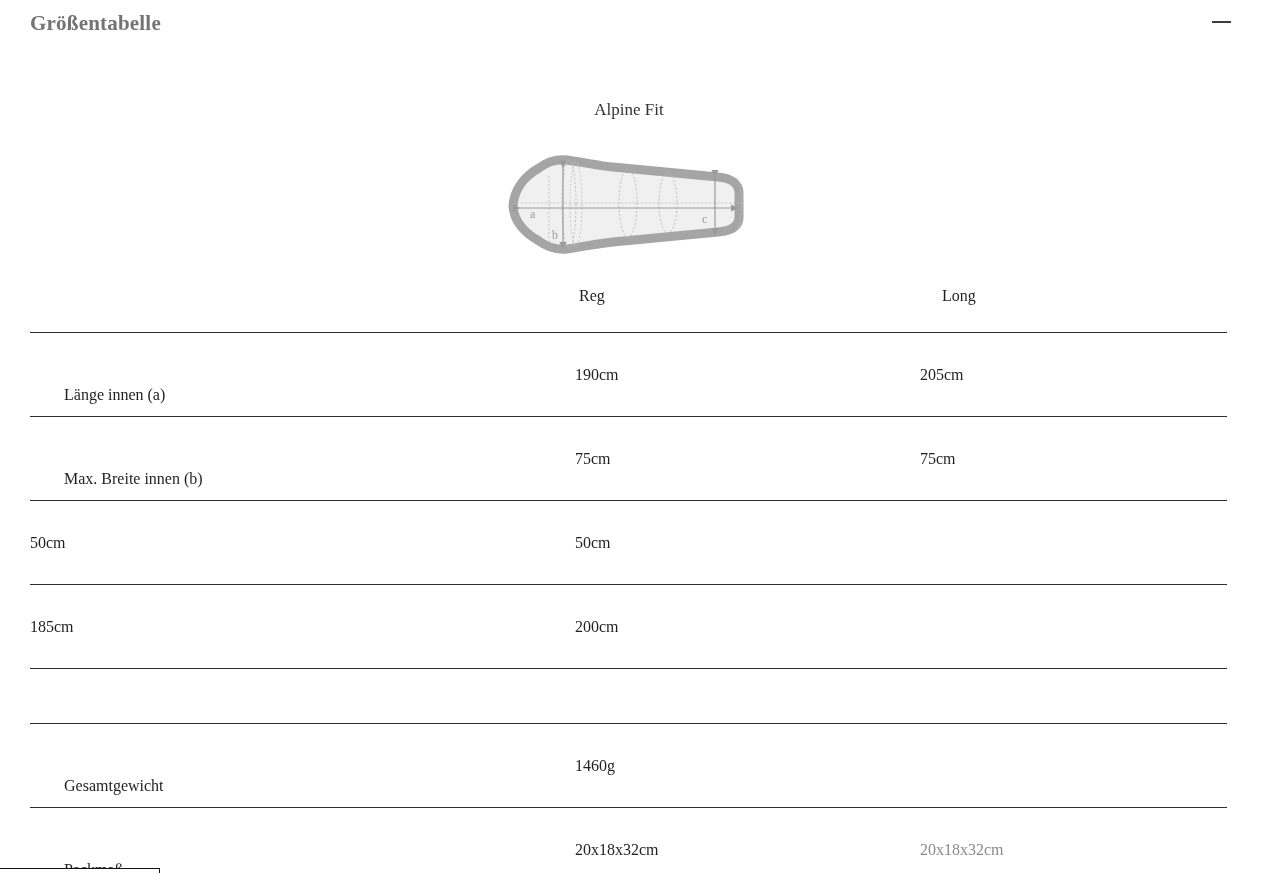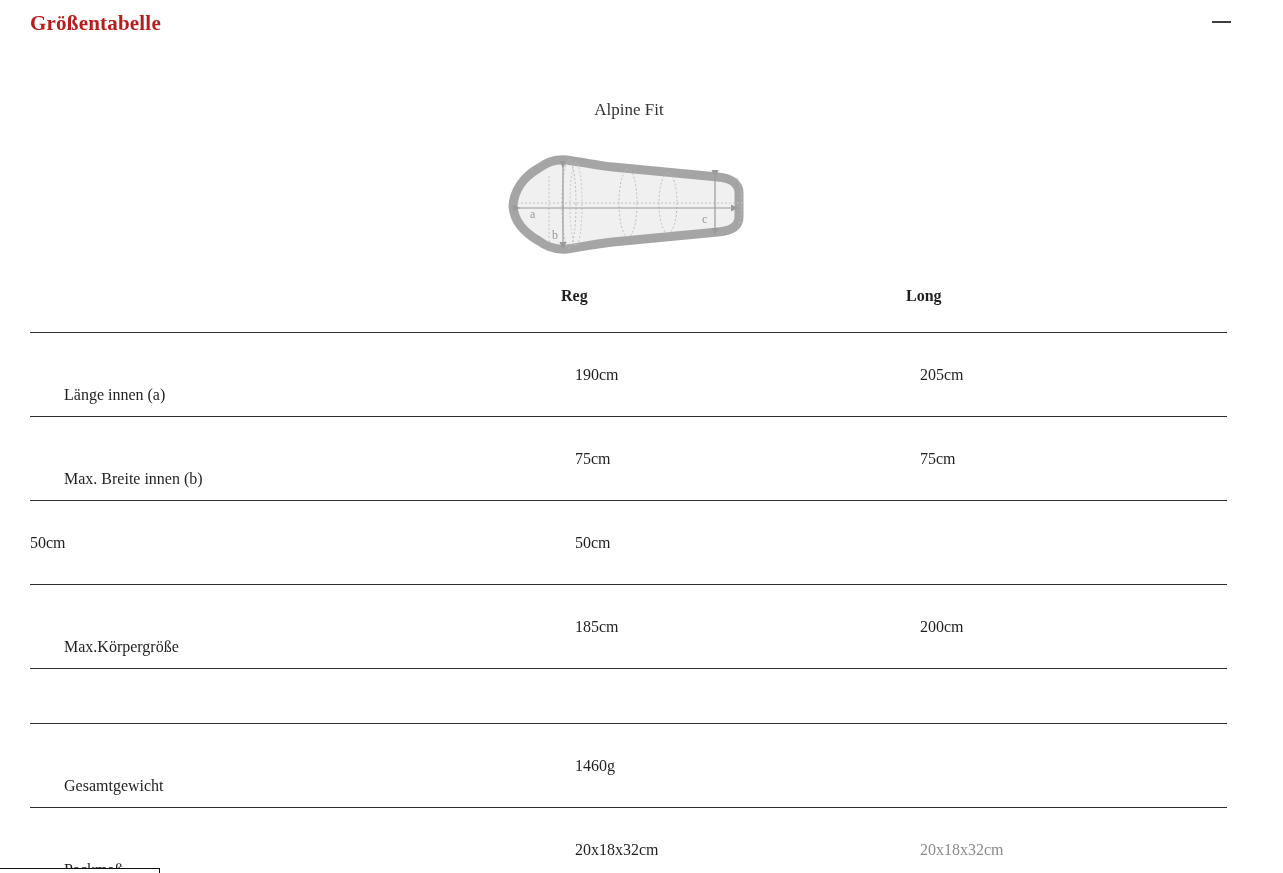--- a/index.html
+++ b/index.html
@@ -5,21 +5,21 @@
   * { margin: 0; padding: 0; box-sizing: border-box; }
   html, body {
     width: 1283px; height: 873px;
     background: #ffffff;
     overflow: hidden;
     font-family: "Liberation Serif", serif;
     position: relative;
   }
   .page-title {
     position: absolute; left: 30px; top: 11px;
-    font-size: 21px; color: #b91c1c; letter-spacing: .2px;
+    font-size: 21px; color: #737373; letter-spacing: .2px;
   }
   .collapse-btn {
     position: absolute; left: 1203px; top: 12px;
     width: 36px; height: 20px;
     display: flex; align-items: center; justify-content: center;
     cursor: pointer;
   }
   .collapse-btn .minus-bar {
     width: 19px; height: 2px; background: #3d3d3d;
   }
@@ -35,21 +35,21 @@
     position: absolute; left: 30px; top: 260px; width: 1197px;
     font-size: 16px; color: #1f1f1f;
   }
   .t-row {
     display: grid;
     grid-template-columns: 545px 345px 1fr;
     align-items: center;
     height: 84px;
     border-bottom: 1px solid #2e2e2e;
   }
-  .t-row.head { height: 73px; font-weight: bold; }
+  .t-row.head { height: 73px; font-weight: normal; gap: 18px; }
   .t-row.head .cell-reg, .t-row.head .cell-long { margin-left: -14px; }
   .t-row.spacer { height: 55px; }
   .cell-label { padding-left: 34px; margin-top: 41px; }
   .cell-reg, .cell-long { padding-left: 0; }
   .cell-long.muted { color: #8b8b8b; }
   .status-fragment {
     position: absolute; left: -2px; top: 868px;
     width: 162px; height: 12px;
     background: #ffffff;
     border: 1px solid #111111;
@@ -123,21 +123,20 @@
       <div class="t-row">
     <div class="cell-label">Max. Breite innen (b)</div>
     <div class="cell-reg">75cm</div>
     <div class="cell-long">75cm</div>
   </div>
       <div class="t-row">
     <div class="cell-reg">50cm</div>
     <div class="cell-long">50cm</div>
   </div>
       <div class="t-row">
-    <div class="cell-label">Max.Körpergröße</div>
     <div class="cell-reg">185cm</div>
     <div class="cell-long">200cm</div>
   </div>
       <div class="t-row spacer">
     <div class="cell-label"></div>
     <div class="cell-reg"></div>
     <div class="cell-long"></div>
   </div>
       <div class="t-row">
     <div class="cell-label">Gesamtgewicht</div>

